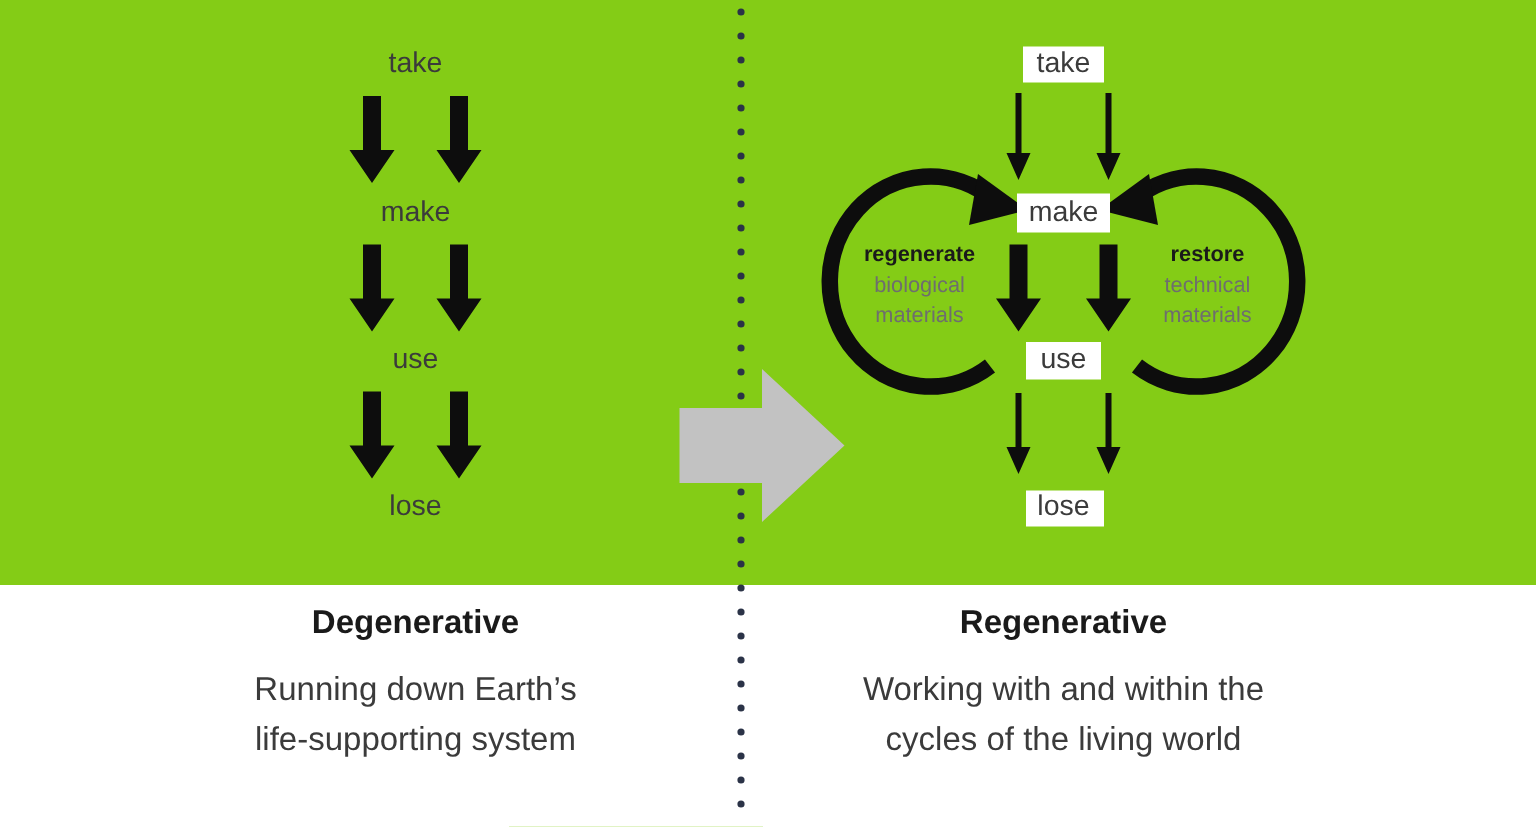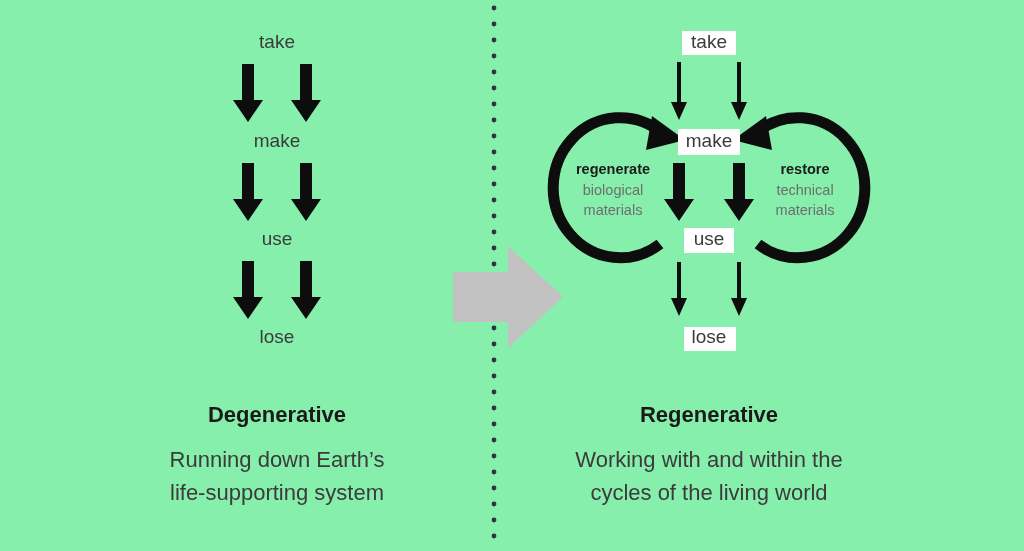--- a/index.html
+++ b/index.html
@@ -9,22 +9,22 @@
   }
   body {
     width: 1024px;
     height: 551px;
     font-family: "Liberation Sans", sans-serif;
     overflow: hidden;
   }
   #stage {
     position: relative;
     width: 1024px;
-    height: 551px;
-    background: #86efac;
+    height: 390px;
+    background: #84cc16;
   }
   #diagram-svg {
     position: absolute;
     left: 0;
     top: 0;
     width: 1024px;
     height: 551px;
     display: block;
   }
   .node-label {

